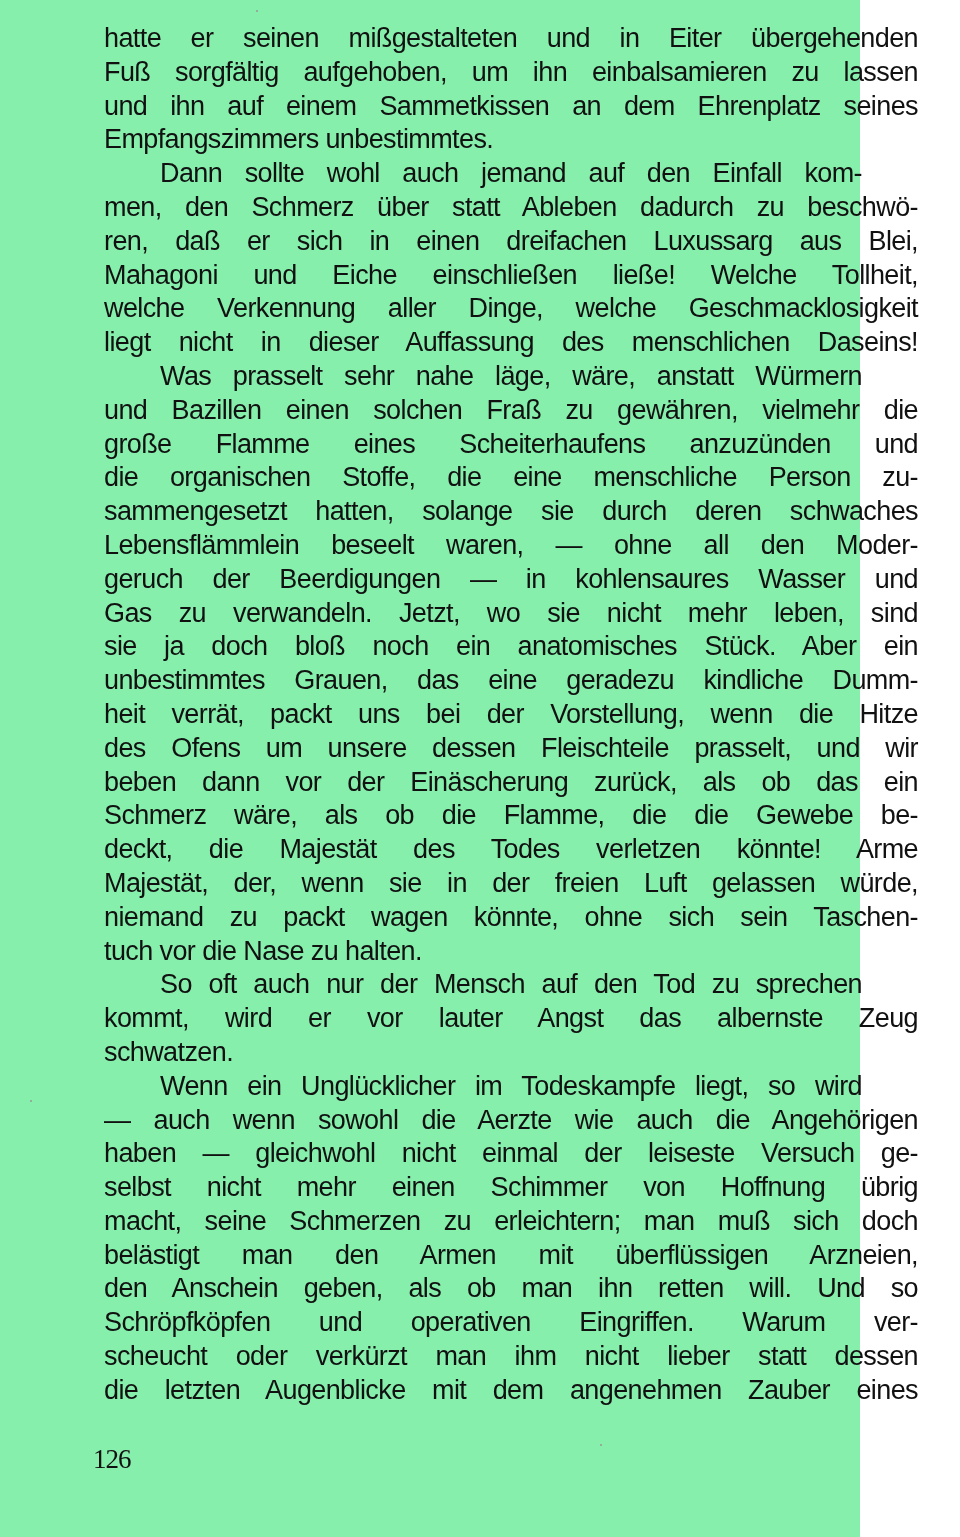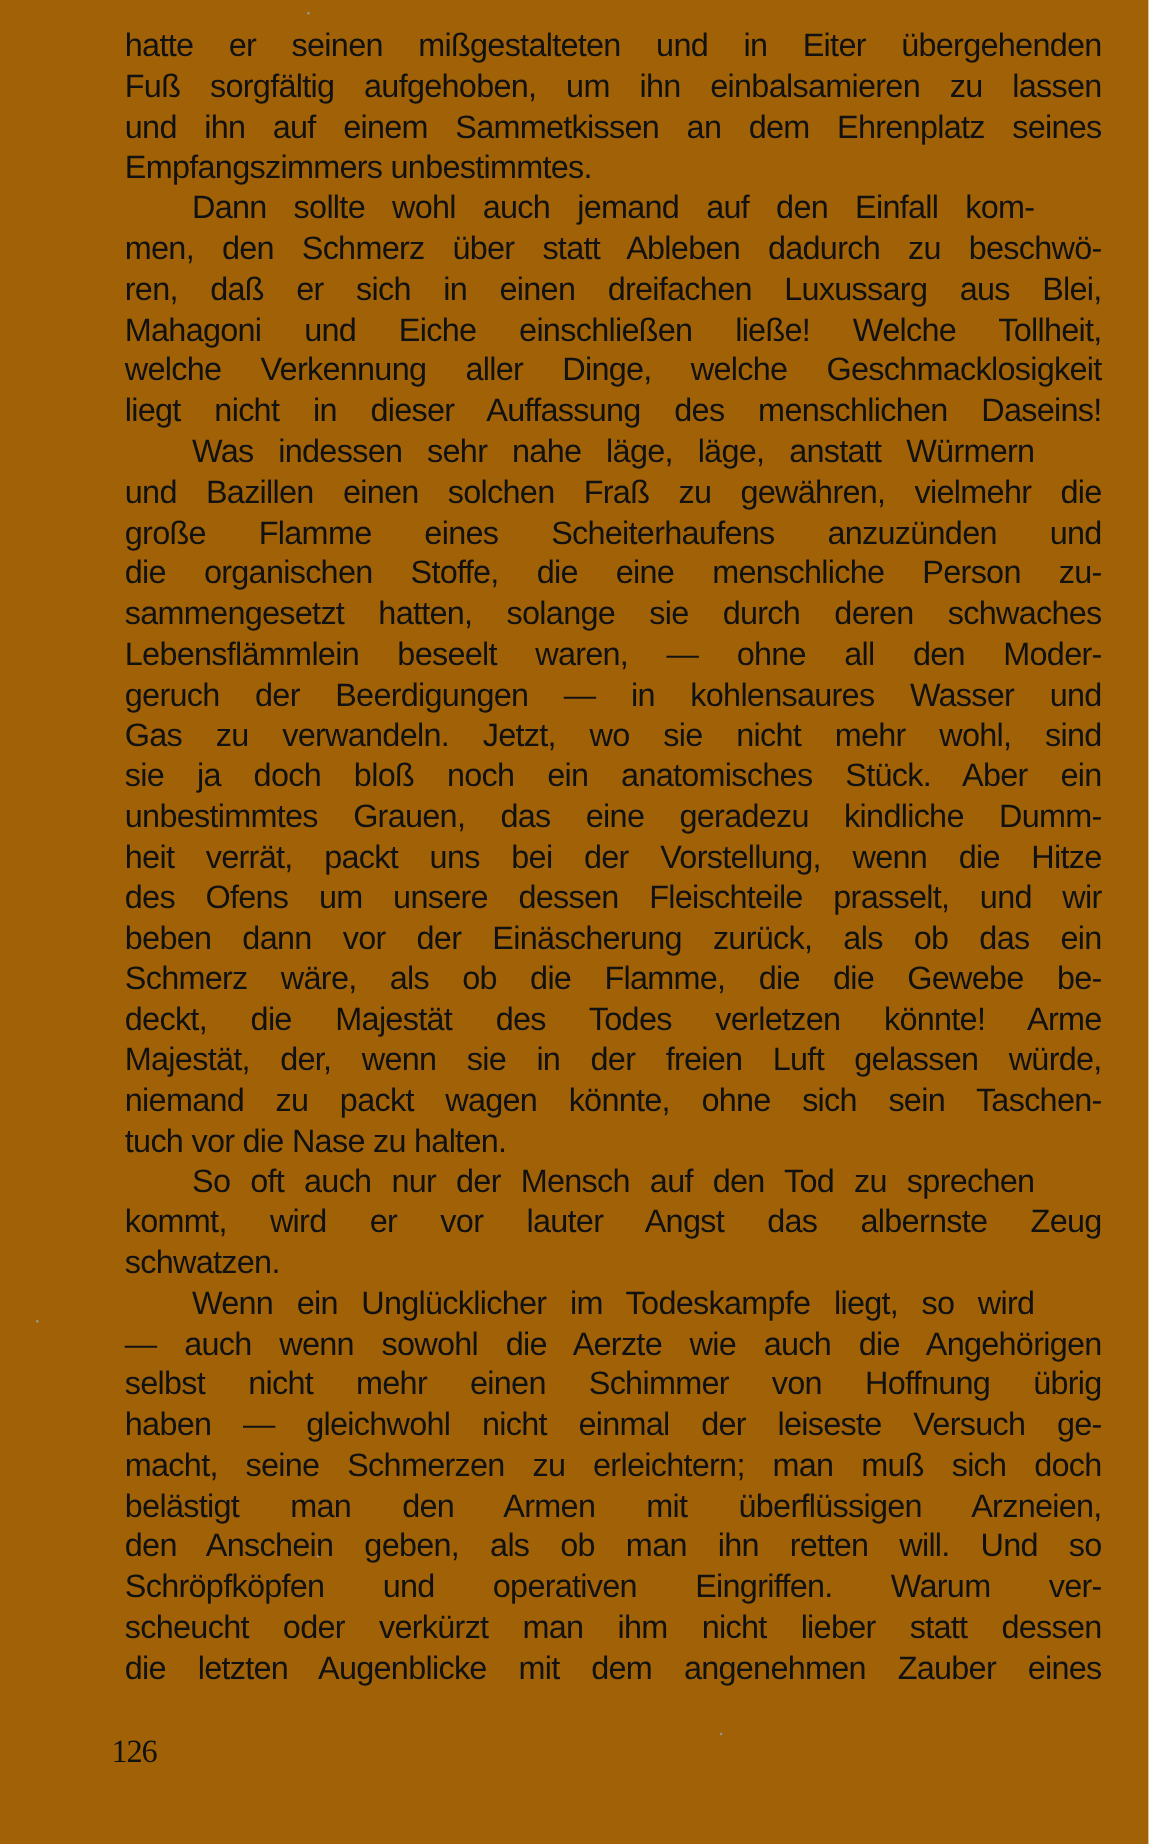--- a/index.html
+++ b/index.html
@@ -10,23 +10,23 @@
     body {
       width: 960px;
       height: 1537px;
       position: relative;
       overflow: hidden;
     }
     .page {
       position: absolute;
       left: 0;
       top: 0;
-      width: 957px;
+      width: 860px;
       height: 1537px;
-      background: #a16207;
+      background: #86efac;
     }
     .text-block {
       position: absolute;
       left: 104px;
       top: 22px;
       width: 814px;
       font-family: "Liberation Sans Narrow", "Liberation Sans", sans-serif;
       color: #111111;
     }
     .line {
@@ -85,45 +85,45 @@
       <div class="line"><span class="txt">hatte er seinen mißgestalteten und in Eiter übergehenden</span></div>
       <div class="line"><span class="txt">Fuß sorgfältig aufgehoben, um ihn einbalsamieren zu lassen</span></div>
       <div class="line"><span class="txt">und ihn auf einem Sammetkissen an dem Ehrenplatz seines</span></div>
       <div class="line last"><span class="txt">Empfangszimmers unbestimmtes.</span></div>
       <div class="line indent"><span class="txt">Dann sollte wohl auch jemand auf den Einfall kom-</span></div>
       <div class="line"><span class="txt">men, den Schmerz über statt Ableben dadurch zu beschwö-</span></div>
       <div class="line"><span class="txt">ren, daß er sich in einen dreifachen Luxussarg aus Blei,</span></div>
       <div class="line"><span class="txt">Mahagoni und Eiche einschließen ließe! Welche Tollheit,</span></div>
       <div class="line"><span class="txt">welche Verkennung aller Dinge, welche Geschmacklosigkeit</span></div>
       <div class="line"><span class="txt">liegt nicht in dieser Auffassung des menschlichen Daseins!</span></div>
-      <div class="line indent"><span class="txt">Was indessen sehr nahe läge, läge, anstatt Würmern</span></div>
+      <div class="line indent"><span class="txt">Was prasselt sehr nahe läge, wäre, anstatt Würmern</span></div>
       <div class="line"><span class="txt">und Bazillen einen solchen Fraß zu gewähren, vielmehr die</span></div>
       <div class="line"><span class="txt">große Flamme eines Scheiterhaufens anzuzünden und</span></div>
       <div class="line"><span class="txt">die organischen Stoffe, die eine menschliche Person zu-</span></div>
       <div class="line"><span class="txt">sammengesetzt hatten, solange sie durch deren schwaches</span></div>
       <div class="line"><span class="txt">Lebensflämmlein beseelt waren, — ohne all den Moder-</span></div>
       <div class="line"><span class="txt">geruch der Beerdigungen — in kohlensaures Wasser und</span></div>
-      <div class="line"><span class="txt">Gas zu verwandeln. Jetzt, wo sie nicht mehr wohl, sind</span></div>
+      <div class="line"><span class="txt">Gas zu verwandeln. Jetzt, wo sie nicht mehr leben, sind</span></div>
       <div class="line"><span class="txt">sie ja doch bloß noch ein anatomisches Stück. Aber ein</span></div>
       <div class="line"><span class="txt">unbestimmtes Grauen, das eine geradezu kindliche Dumm-</span></div>
       <div class="line"><span class="txt">heit verrät, packt uns bei der Vorstellung, wenn die Hitze</span></div>
       <div class="line"><span class="txt">des Ofens um unsere dessen Fleischteile prasselt, und wir</span></div>
       <div class="line"><span class="txt">beben dann vor der Einäscherung zurück, als ob das ein</span></div>
       <div class="line"><span class="txt">Schmerz wäre, als ob die Flamme, die die Gewebe be-</span></div>
       <div class="line"><span class="txt">deckt, die Majestät des Todes verletzen könnte! Arme</span></div>
       <div class="line"><span class="txt">Majestät, der, wenn sie in der freien Luft gelassen würde,</span></div>
       <div class="line"><span class="txt">niemand zu packt wagen könnte, ohne sich sein Taschen-</span></div>
       <div class="line last"><span class="txt">tuch vor die Nase zu halten.</span></div>
       <div class="line indent"><span class="txt">So oft auch nur der Mensch auf den Tod zu sprechen</span></div>
       <div class="line"><span class="txt">kommt, wird er vor lauter Angst das albernste Zeug</span></div>
       <div class="line last"><span class="txt">schwatzen.</span></div>
       <div class="line indent"><span class="txt">Wenn ein Unglücklicher im Todeskampfe liegt, so wird</span></div>
       <div class="line"><span class="txt">— auch wenn sowohl die Aerzte wie auch die Angehörigen</span></div>
+      <div class="line"><span class="txt">haben — gleichwohl nicht einmal der leiseste Versuch ge-</span></div>
       <div class="line"><span class="txt">selbst nicht mehr einen Schimmer von Hoffnung übrig</span></div>
-      <div class="line"><span class="txt">haben — gleichwohl nicht einmal der leiseste Versuch ge-</span></div>
       <div class="line"><span class="txt">macht, seine Schmerzen zu erleichtern; man muß sich doch</span></div>
       <div class="line"><span class="txt">belästigt man den Armen mit überflüssigen Arzneien,</span></div>
       <div class="line"><span class="txt">den Anschein geben, als ob man ihn retten will. Und so</span></div>
       <div class="line"><span class="txt">Schröpfköpfen und operativen Eingriffen. Warum ver-</span></div>
       <div class="line"><span class="txt">scheucht oder verkürzt man ihm nicht lieber statt dessen</span></div>
       <div class="line"><span class="txt">die letzten Augenblicke mit dem angenehmen Zauber eines</span></div>
     </div>
   <div class="page-number">126</div>
 
   <span class="speck" style="left:256px;top:10px;"></span>

